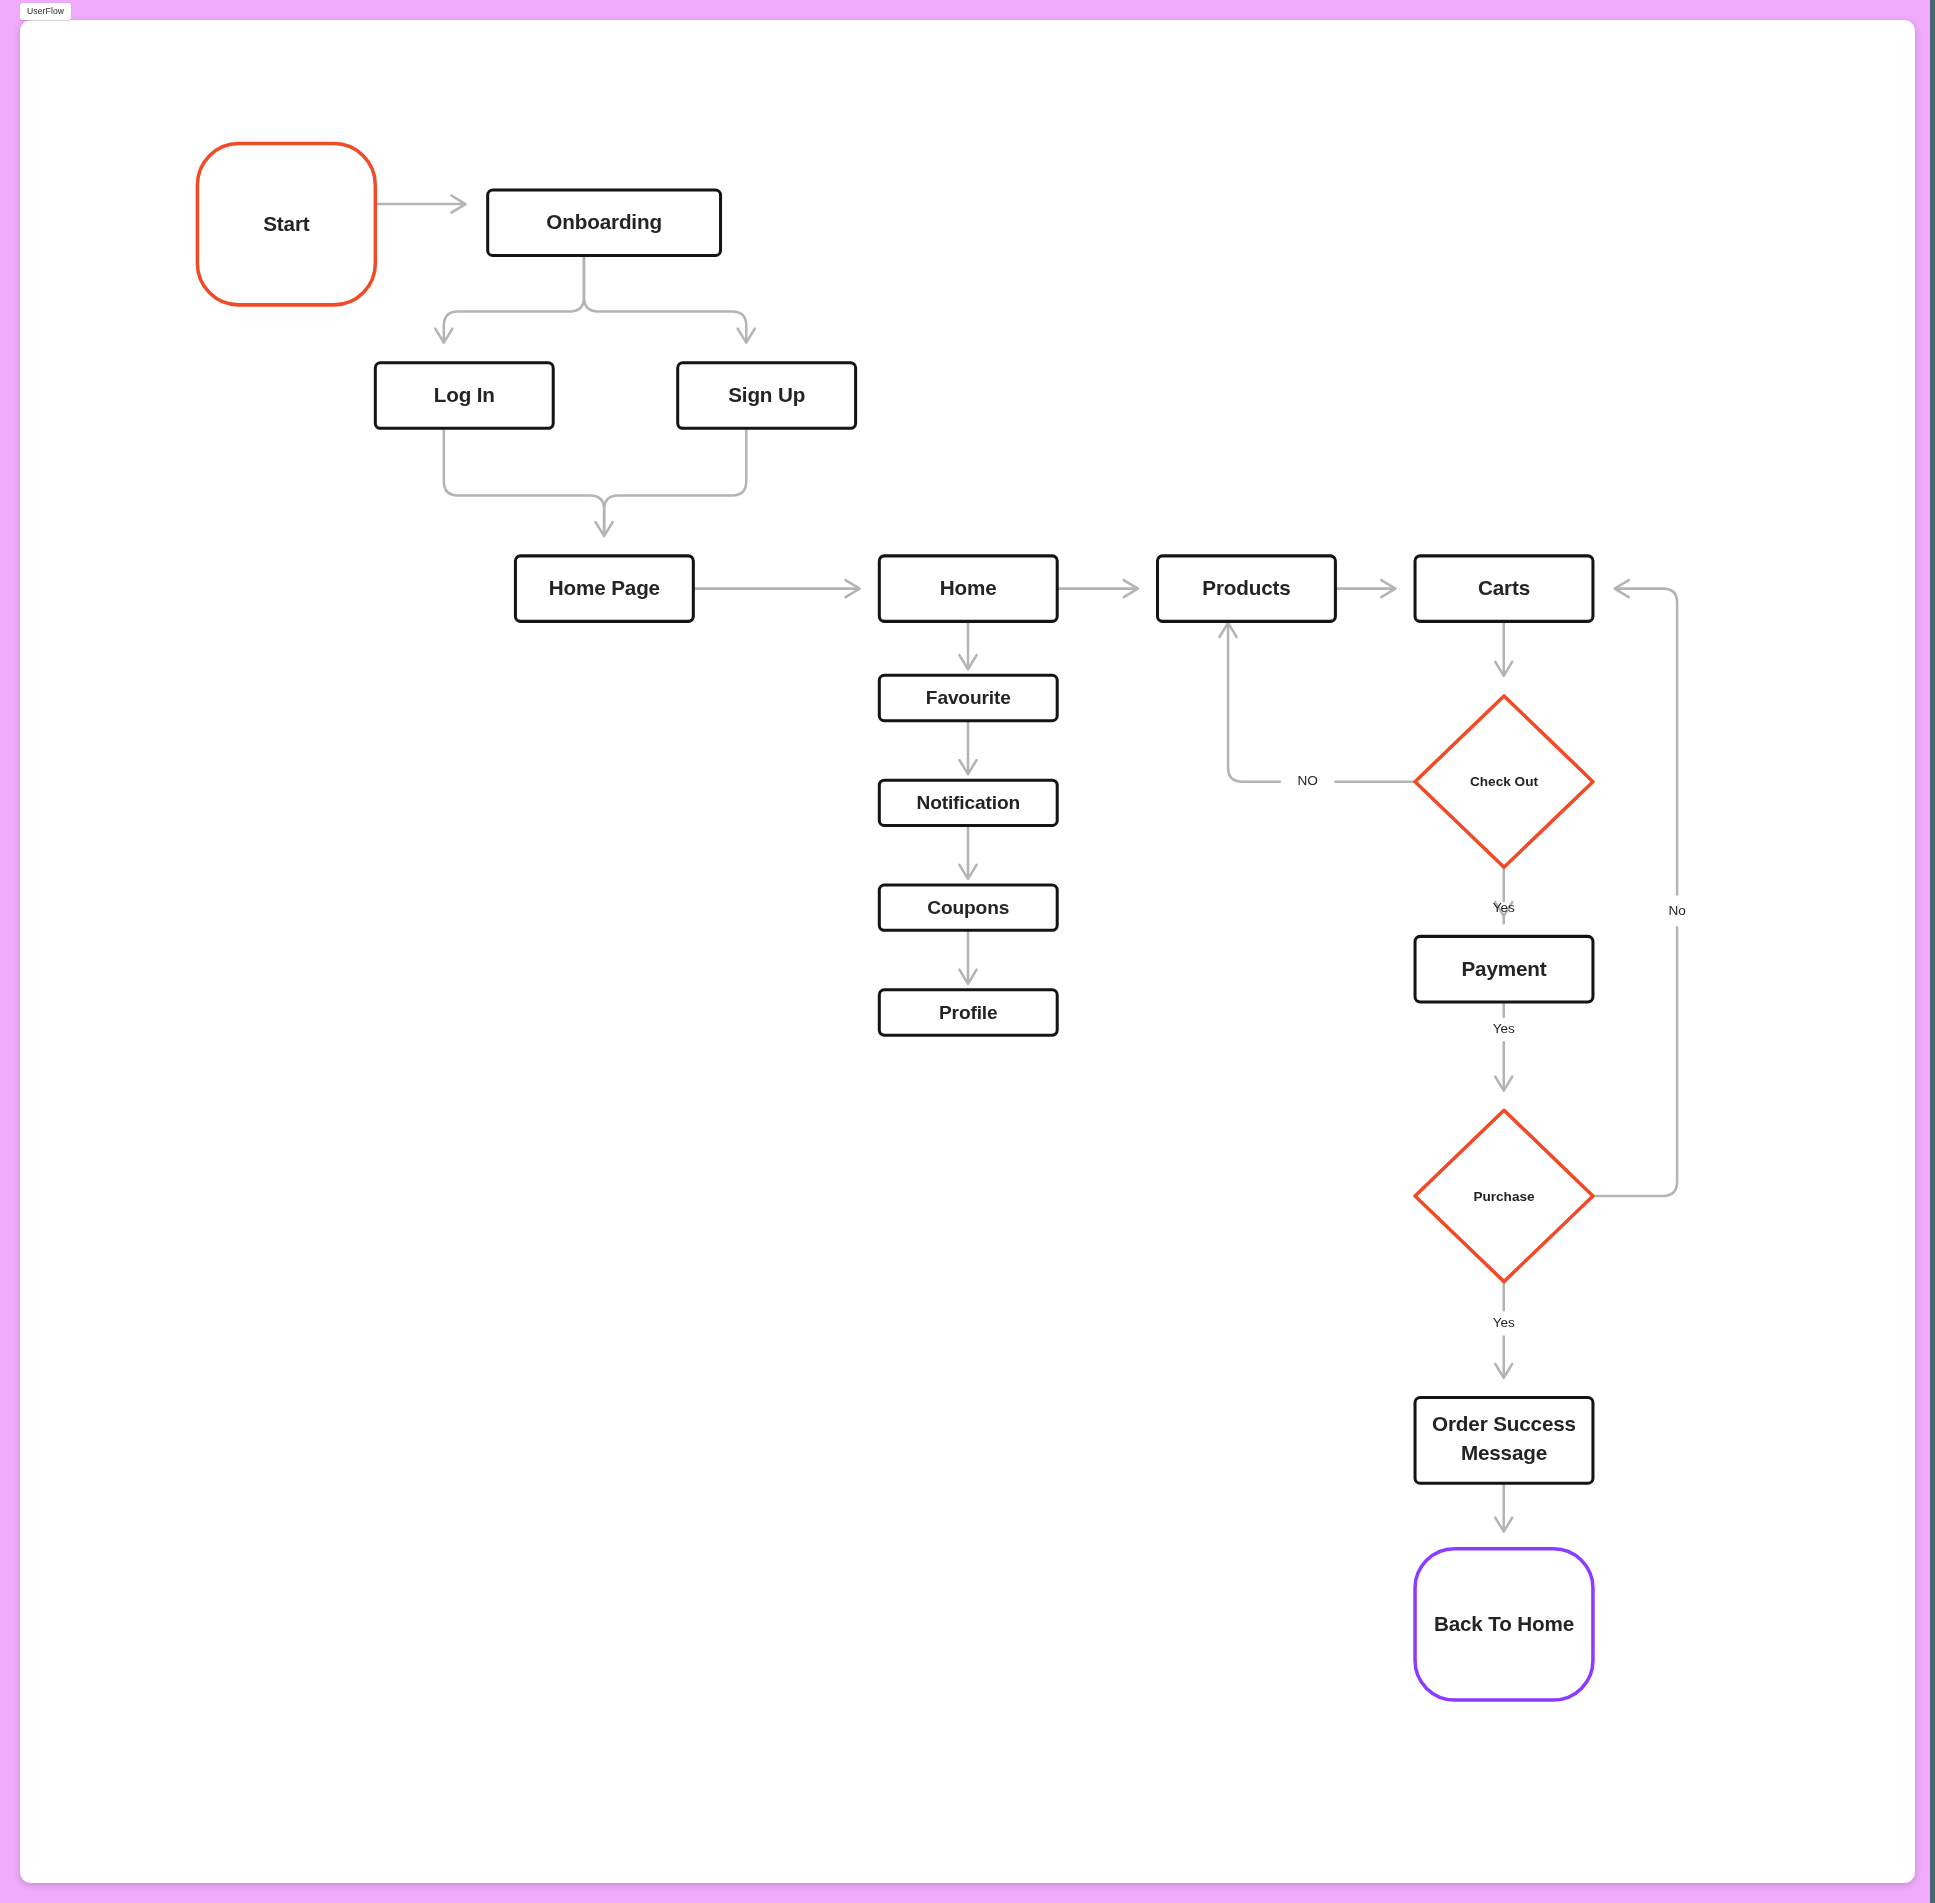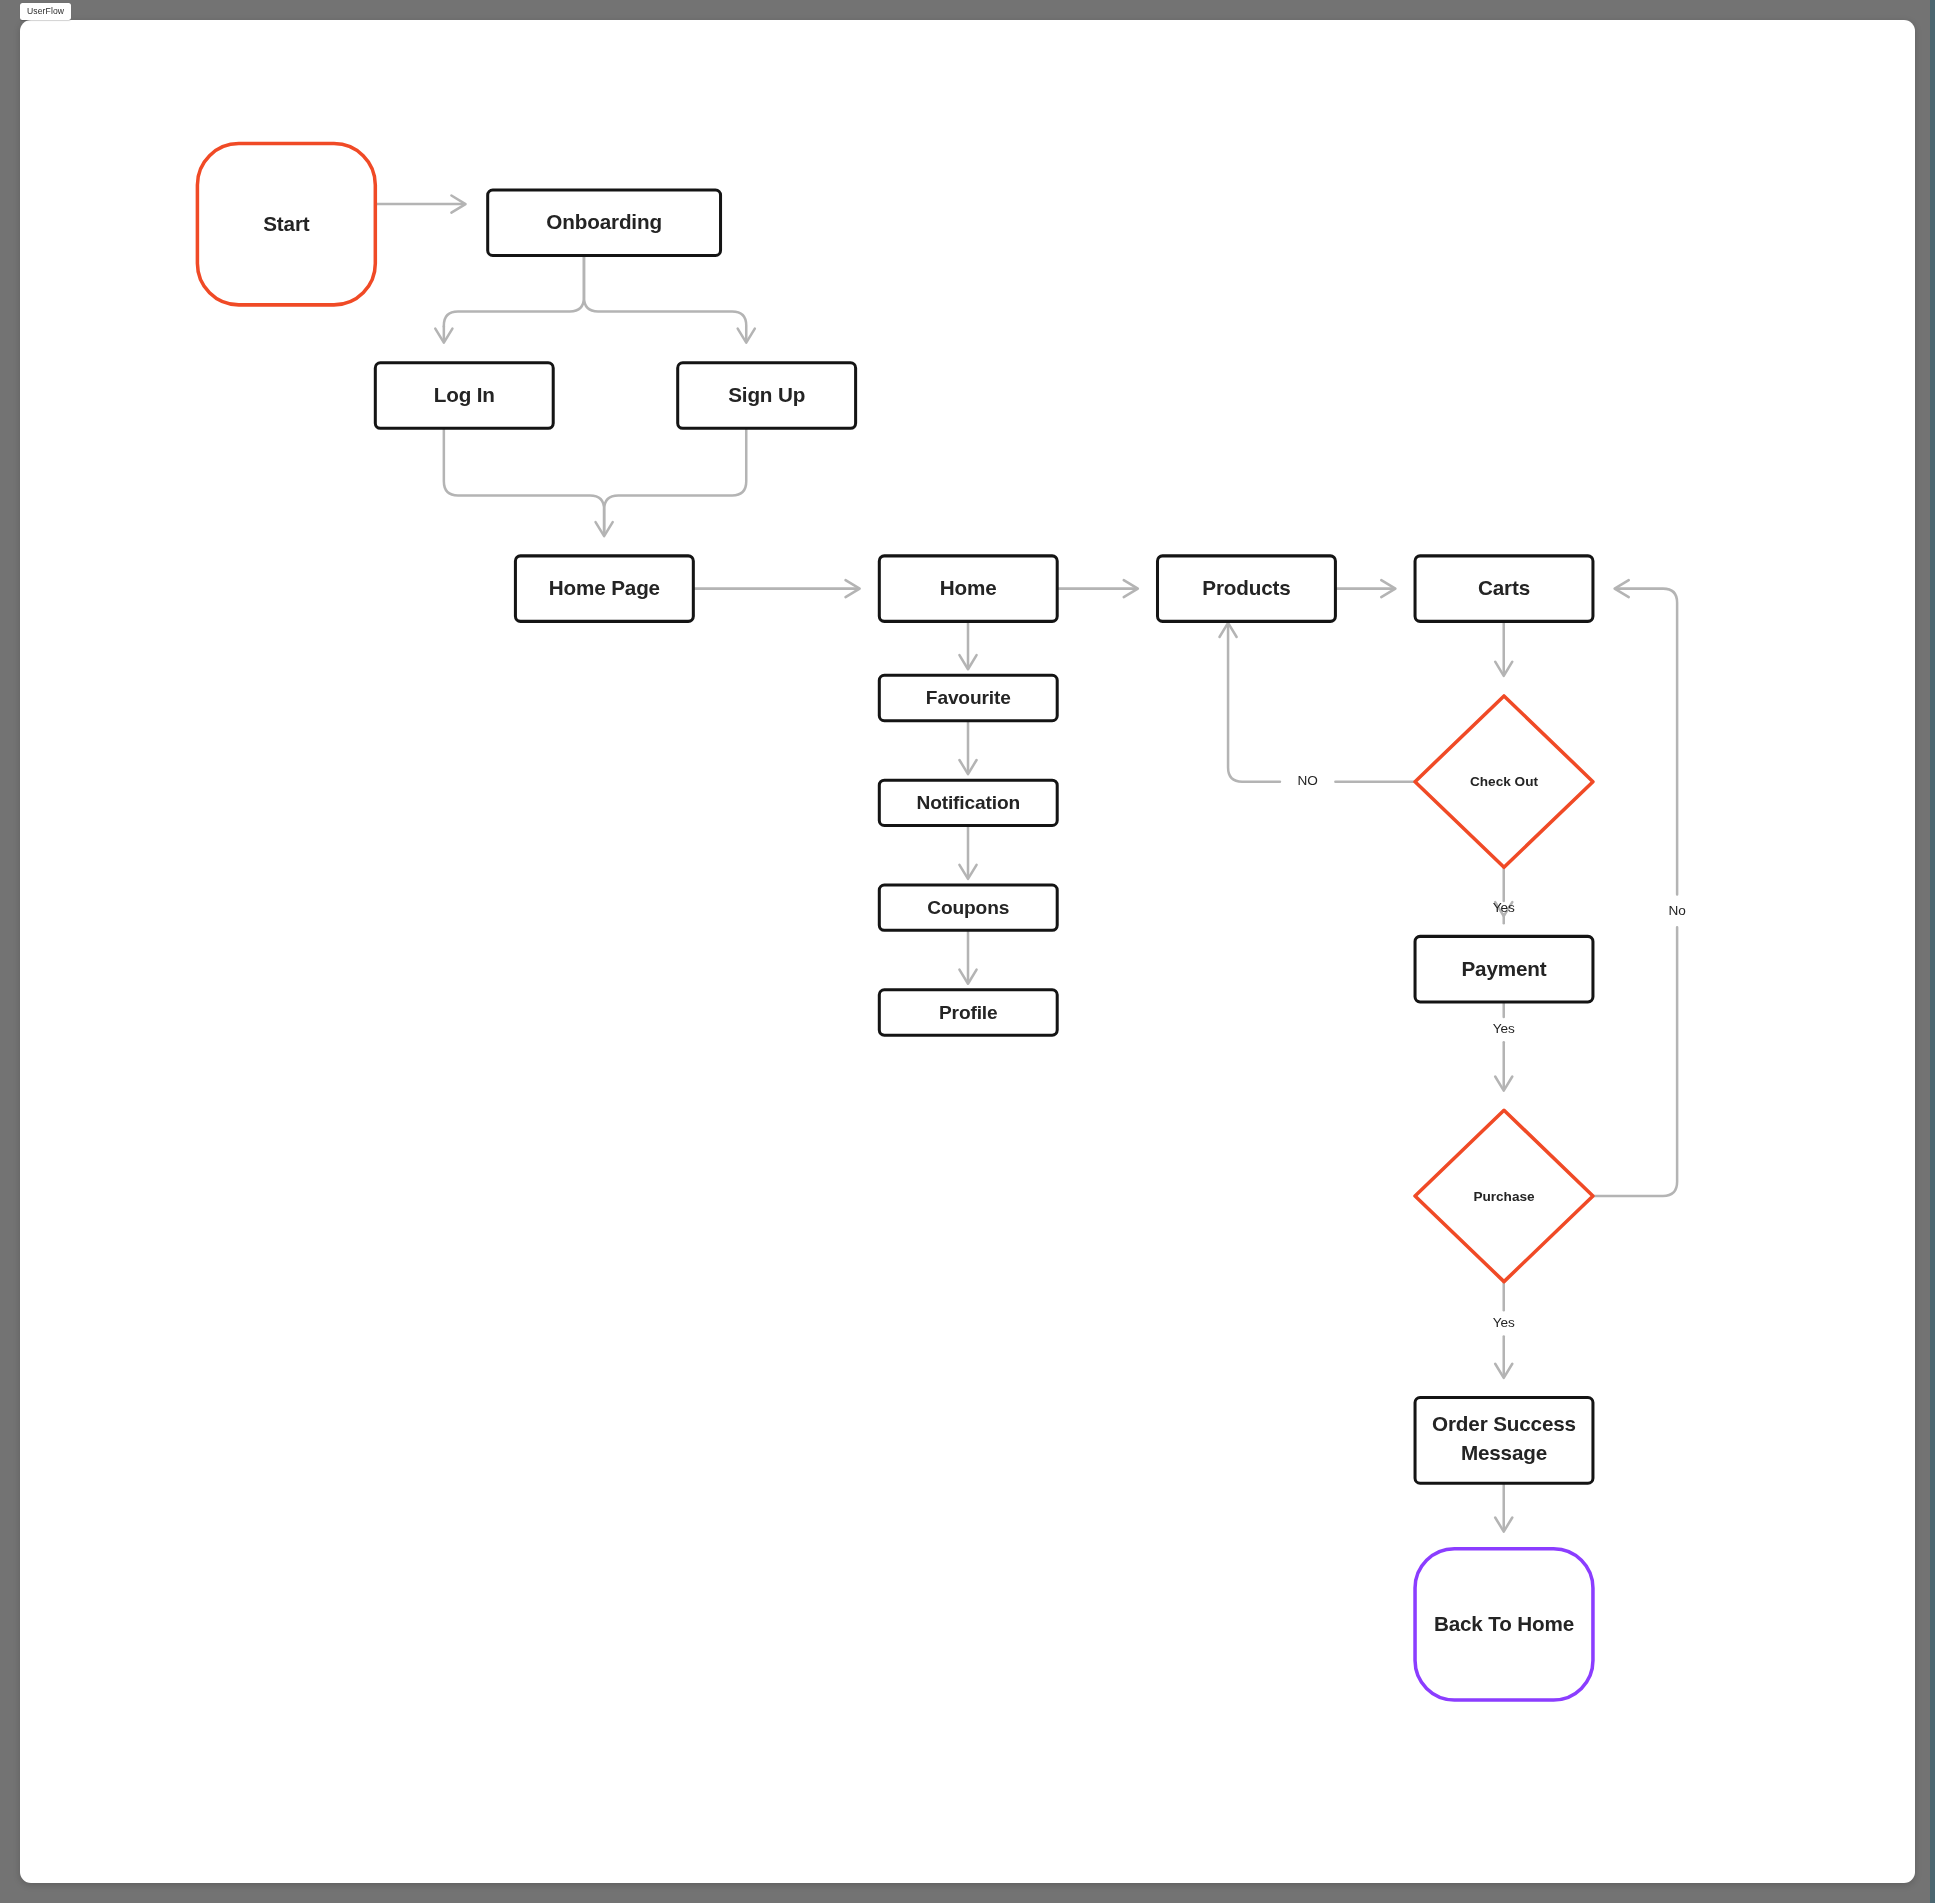--- a/index.html
+++ b/index.html
@@ -10,21 +10,21 @@
   body {
     width: 1936px;
     height: 1904px;
     font-family: "Liberation Sans", sans-serif;
     overflow: hidden;
   }
   #root {
     position: relative;
     width: 1930px;
     height: 1904px;
-    background: #737373;
+    background: #f0abfc;
   }
   
   #page-tab {
     position: absolute;
     left: 20px;
     top: 3px;
     background: #ffffff;
     color: #2b2b2b;
     font-size: 8.6px;
     line-height: 1;

